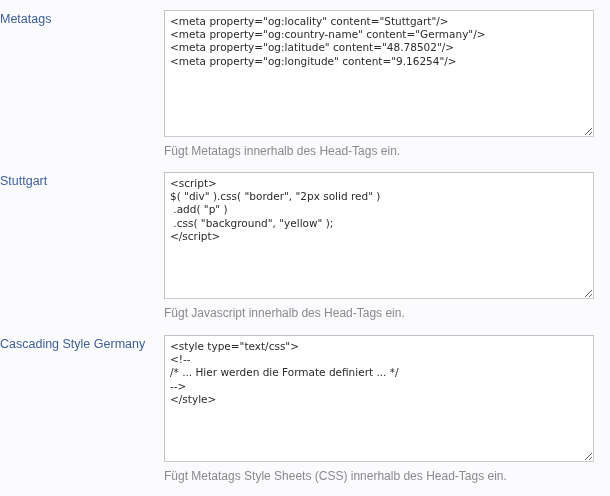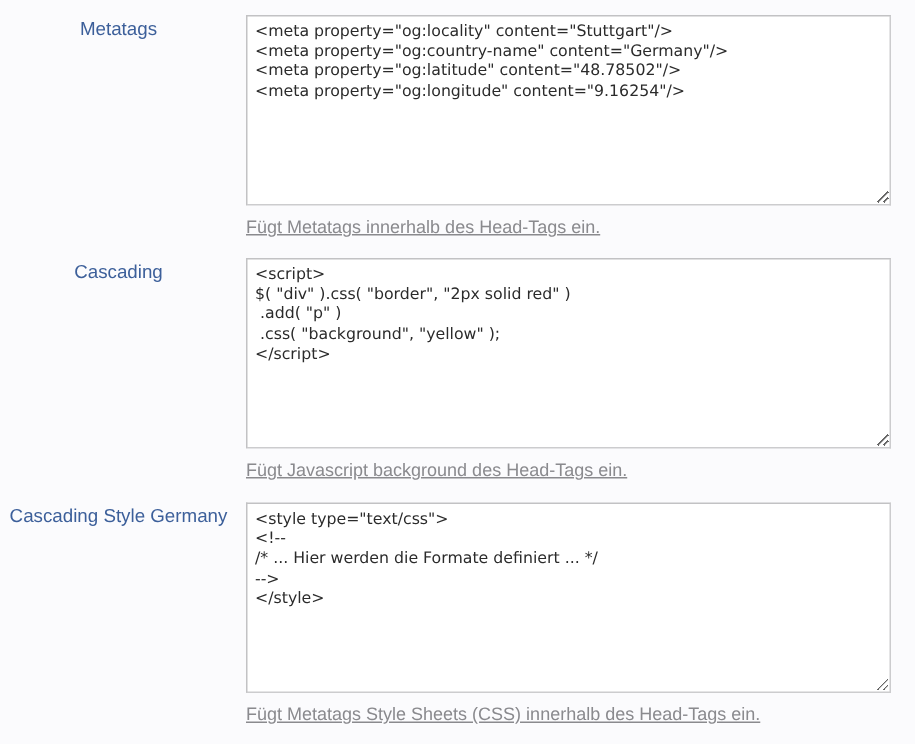--- a/index.html
+++ b/index.html
@@ -26,21 +26,21 @@
   }
   .field-row.r0 { top: 10px; }
   .field-row.r1 { top: 172px; }
   .field-row.r2 { top: 335px; }
 
   .field-label {
     position: absolute;
     left: 0;
     top: 0;
     width: 158px;
-    text-align: center;
+    text-align: left;
     color: #3c5f9a;
     font-size: 12.5px;
     line-height: 15px;
     padding-top: 2px;
     white-space: nowrap;
     box-sizing: border-box;
   }
   .field-control {
     position: absolute;
     left: 164px;
@@ -68,49 +68,48 @@
     outline: none;
   }
   .help-text {
     position: absolute;
     left: 164px;
     top: 133px;
     color: #8a8a8e;
     font-size: 12px;
     line-height: 16px;
     white-space: nowrap;
-    text-decoration: underline;
   }
 </style>
 </head>
 <body>
 
 <div class="form">
 
   <div class="field-row r0">
     <div class="field-label">Metatags</div>
     <div class="field-control">
       <textarea class="code-area" spellcheck="false" style="">&lt;meta property="og:locality" content="Stuttgart"/&gt;
 &lt;meta property="og:country-name" content="Germany"/&gt;
 &lt;meta property="og:latitude" content="48.78502"/&gt;
 &lt;meta property="og:longitude" content="9.16254"/&gt;</textarea>
     </div>
     <div class="help-text">Fügt Metatags innerhalb des Head-Tags ein.</div>
   </div>
 
   <div class="field-row r1">
-    <div class="field-label">Cascading</div>
+    <div class="field-label">Stuttgart</div>
     <div class="field-control">
       <textarea class="code-area" spellcheck="false" style="">&lt;script&gt;
 $( "div" ).css( "border", "2px solid red" )
  .add( "p" )
  .css( "background", "yellow" );
 &lt;/script&gt;</textarea>
     </div>
-    <div class="help-text">Fügt Javascript background des Head-Tags ein.</div>
+    <div class="help-text">Fügt Javascript innerhalb des Head-Tags ein.</div>
   </div>
 
   <div class="field-row r2">
     <div class="field-label">Cascading Style Germany</div>
     <div class="field-control">
       <textarea class="code-area" spellcheck="false" style="">&lt;style type="text/css"&gt;
 &lt;!--
 /* ... Hier werden die Formate definiert ... */
 --&gt;
 &lt;/style&gt;</textarea>

